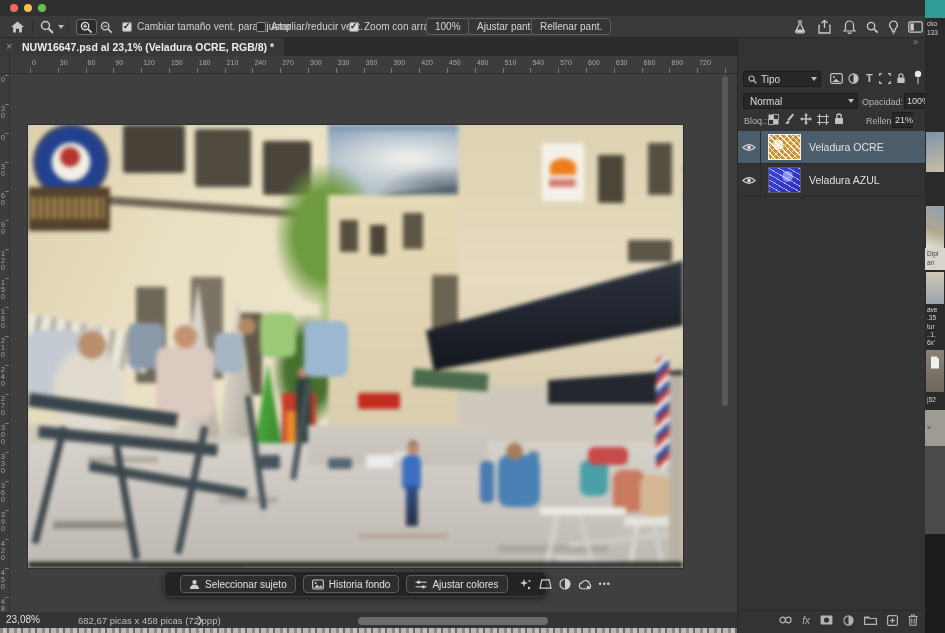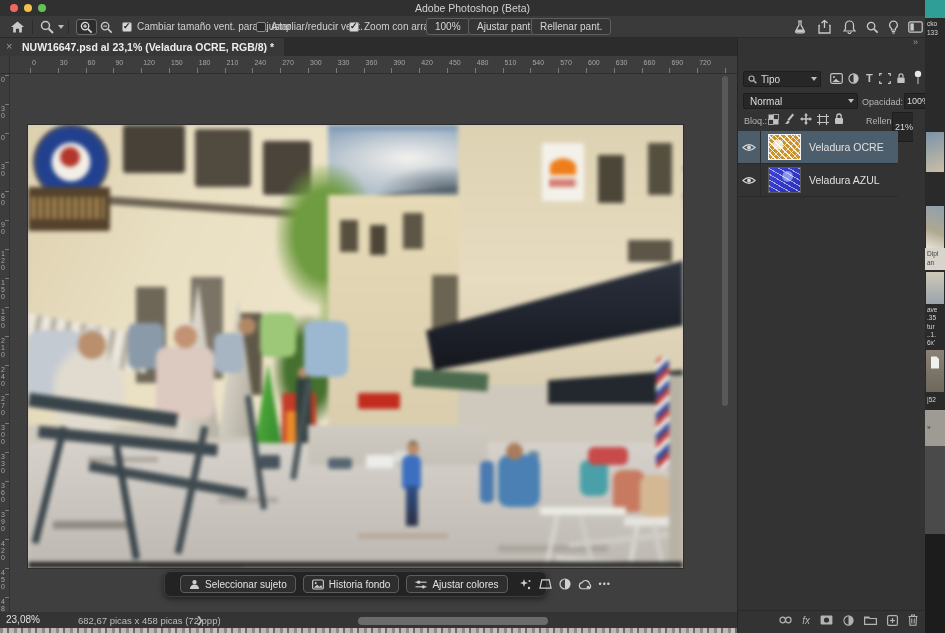--- a/index.html
+++ b/index.html
@@ -76,21 +76,21 @@
   .collapse { right:8px; top:-1px; font-size:9px; color:#9a9a9a; }
   .ptabs { left:0; top:10px; width:188px; height:18px; background:#2b2b2b; display:flex; align-items:stretch; }
   .ptab { padding:0 9px; display:flex; align-items:center; font-size:10px; color:#969696; }
   .ptab.active { background:#3d3d3d; color:#efefef; font-weight:bold; }
   .pmenu { position:absolute; right:6px; top:3px; color:#aaa; font-size:11px; letter-spacing:-1px; }
   .field { background:#272727; border:1px solid #1d1d1d; border-radius:2px; color:#dcdcdc;
     font-size:10px; display:flex; align-items:center; }
   .fchev { margin-left:auto; margin-right:3px; width:0; height:0; border-left:3px solid transparent; border-right:3px solid transparent; border-top:4px solid #bdbdbd; }
   .plabel { font-size:9px; color:#b5b5b5; white-space:nowrap; }
   .pic { color:#c3c3c3; display:flex; align-items:center; justify-content:center; }
-  .lrow { left:0; width:160px; height:33px; border-bottom:1px solid #2a2a2a; display:flex; align-items:center; }
+  .lrow { left:0; width:188px; height:33px; border-bottom:1px solid #2a2a2a; display:flex; align-items:center; }
   .lrow.sel { background:#4c5d6c; }
   .eyecell { width:23px; height:33px; border-right:1px solid #2a2a2a; display:flex; align-items:center; justify-content:center; }
   .lthumb { width:33px; height:26px; margin-left:7px; border:1px solid #5a5a5a; }
   .lrow.sel .lthumb { border:1.5px solid #f2f2f2; }
   .lname { margin-left:8px; font-size:10.5px; color:#e0e0e0; white-space:nowrap; }
   .llock { margin-left:auto; margin-right:10px; }
   .pbottom { left:0; top:572px; width:188px; height:19px; border-top:1px solid #2a2a2a;
     display:flex; align-items:center; justify-content:flex-end; gap:10px; padding-right:8px; }
   .pbottom .pic { color:#b3b3b3; }
   .fx { font-size:10px; font-style:italic; color:#b3b3b3; }
@@ -103,21 +103,20 @@
 </style>
 </head>
 <body>
 
 <div id="page">
 
   <div class="abs titlebar">
     <div class="abs tl" style="left:10px;background:#ed6a5e"></div>
     <div class="abs tl" style="left:24px;background:#f5bf4f"></div>
     <div class="abs tl" style="left:38px;background:#61c454"></div>
-    <div class="abs title-text">Adobe Photoshop (Beta)</div>
   </div>
 
   <div class="abs optionsbar">
     <div class="abs ob-icon" style="left:11px">
       <svg width="13" height="12" viewBox="0 0 14 12">
           <path d="M7 0 L14 6 L11.7 6 L11.7 12 L8.7 12 L8.7 8 L5.3 8 L5.3 12 L2.3 12 L2.3 6 L0 6 Z" fill="#c9c9c9"></path>
         </svg>
     </div>
     <div class="abs ob-div" style="left:32px"></div>
     <div class="abs ob-icon" style="left:40px">
@@ -539,21 +538,21 @@
           <path d="M2.5 0 L2.5 11 M0 2.5 L12 2.5 M9.5 0 L9.5 11 M0 8.5 L12 8.5" stroke="#c3c3c3" stroke-width="1.1" fill="none"></path>
         </svg>
     </span>
     <span class="abs pic" style="left:96px;top:75px">
       <svg width="10" height="12" viewBox="0 0 10 12">
           <rect x="1" y="5" width="8" height="6" rx="1" fill="#c3c3c3"></rect>
           <path d="M2.8 5 L2.8 3.2 A2.2 2.2 0 0 1 7.2 3.2 L7.2 5" fill="none" stroke="#c3c3c3" stroke-width="1.3"></path>
         </svg>
     </span>
     <span class="abs plabel" style="left:128px;top:78px">Relleno:</span>
-    <div class="abs field" style="left:154px;top:74px;width:21px;height:30px;border-right:none;border-radius:2px 0 0 2px">
+    <div class="abs field" style="left:154px;top:74px;width:21px;height:16px;border-right:none;border-radius:2px 0 0 2px">
       <span style="margin-left:2px;font-size:9px">21%</span>
     </div>
 
     <div class="abs lrow sel" style="top:93px">
       <div class="eyecell">
         <svg width="14" height="9" viewBox="0 0 16 10">
             <path d="M1 5 Q8 -1.5 15 5 Q8 11.5 1 5 Z" fill="none" stroke="#d6d6d6" stroke-width="1.2"></path>
             <circle cx="8" cy="5" r="2.2" fill="#d6d6d6"></circle>
           </svg>
       </div>

